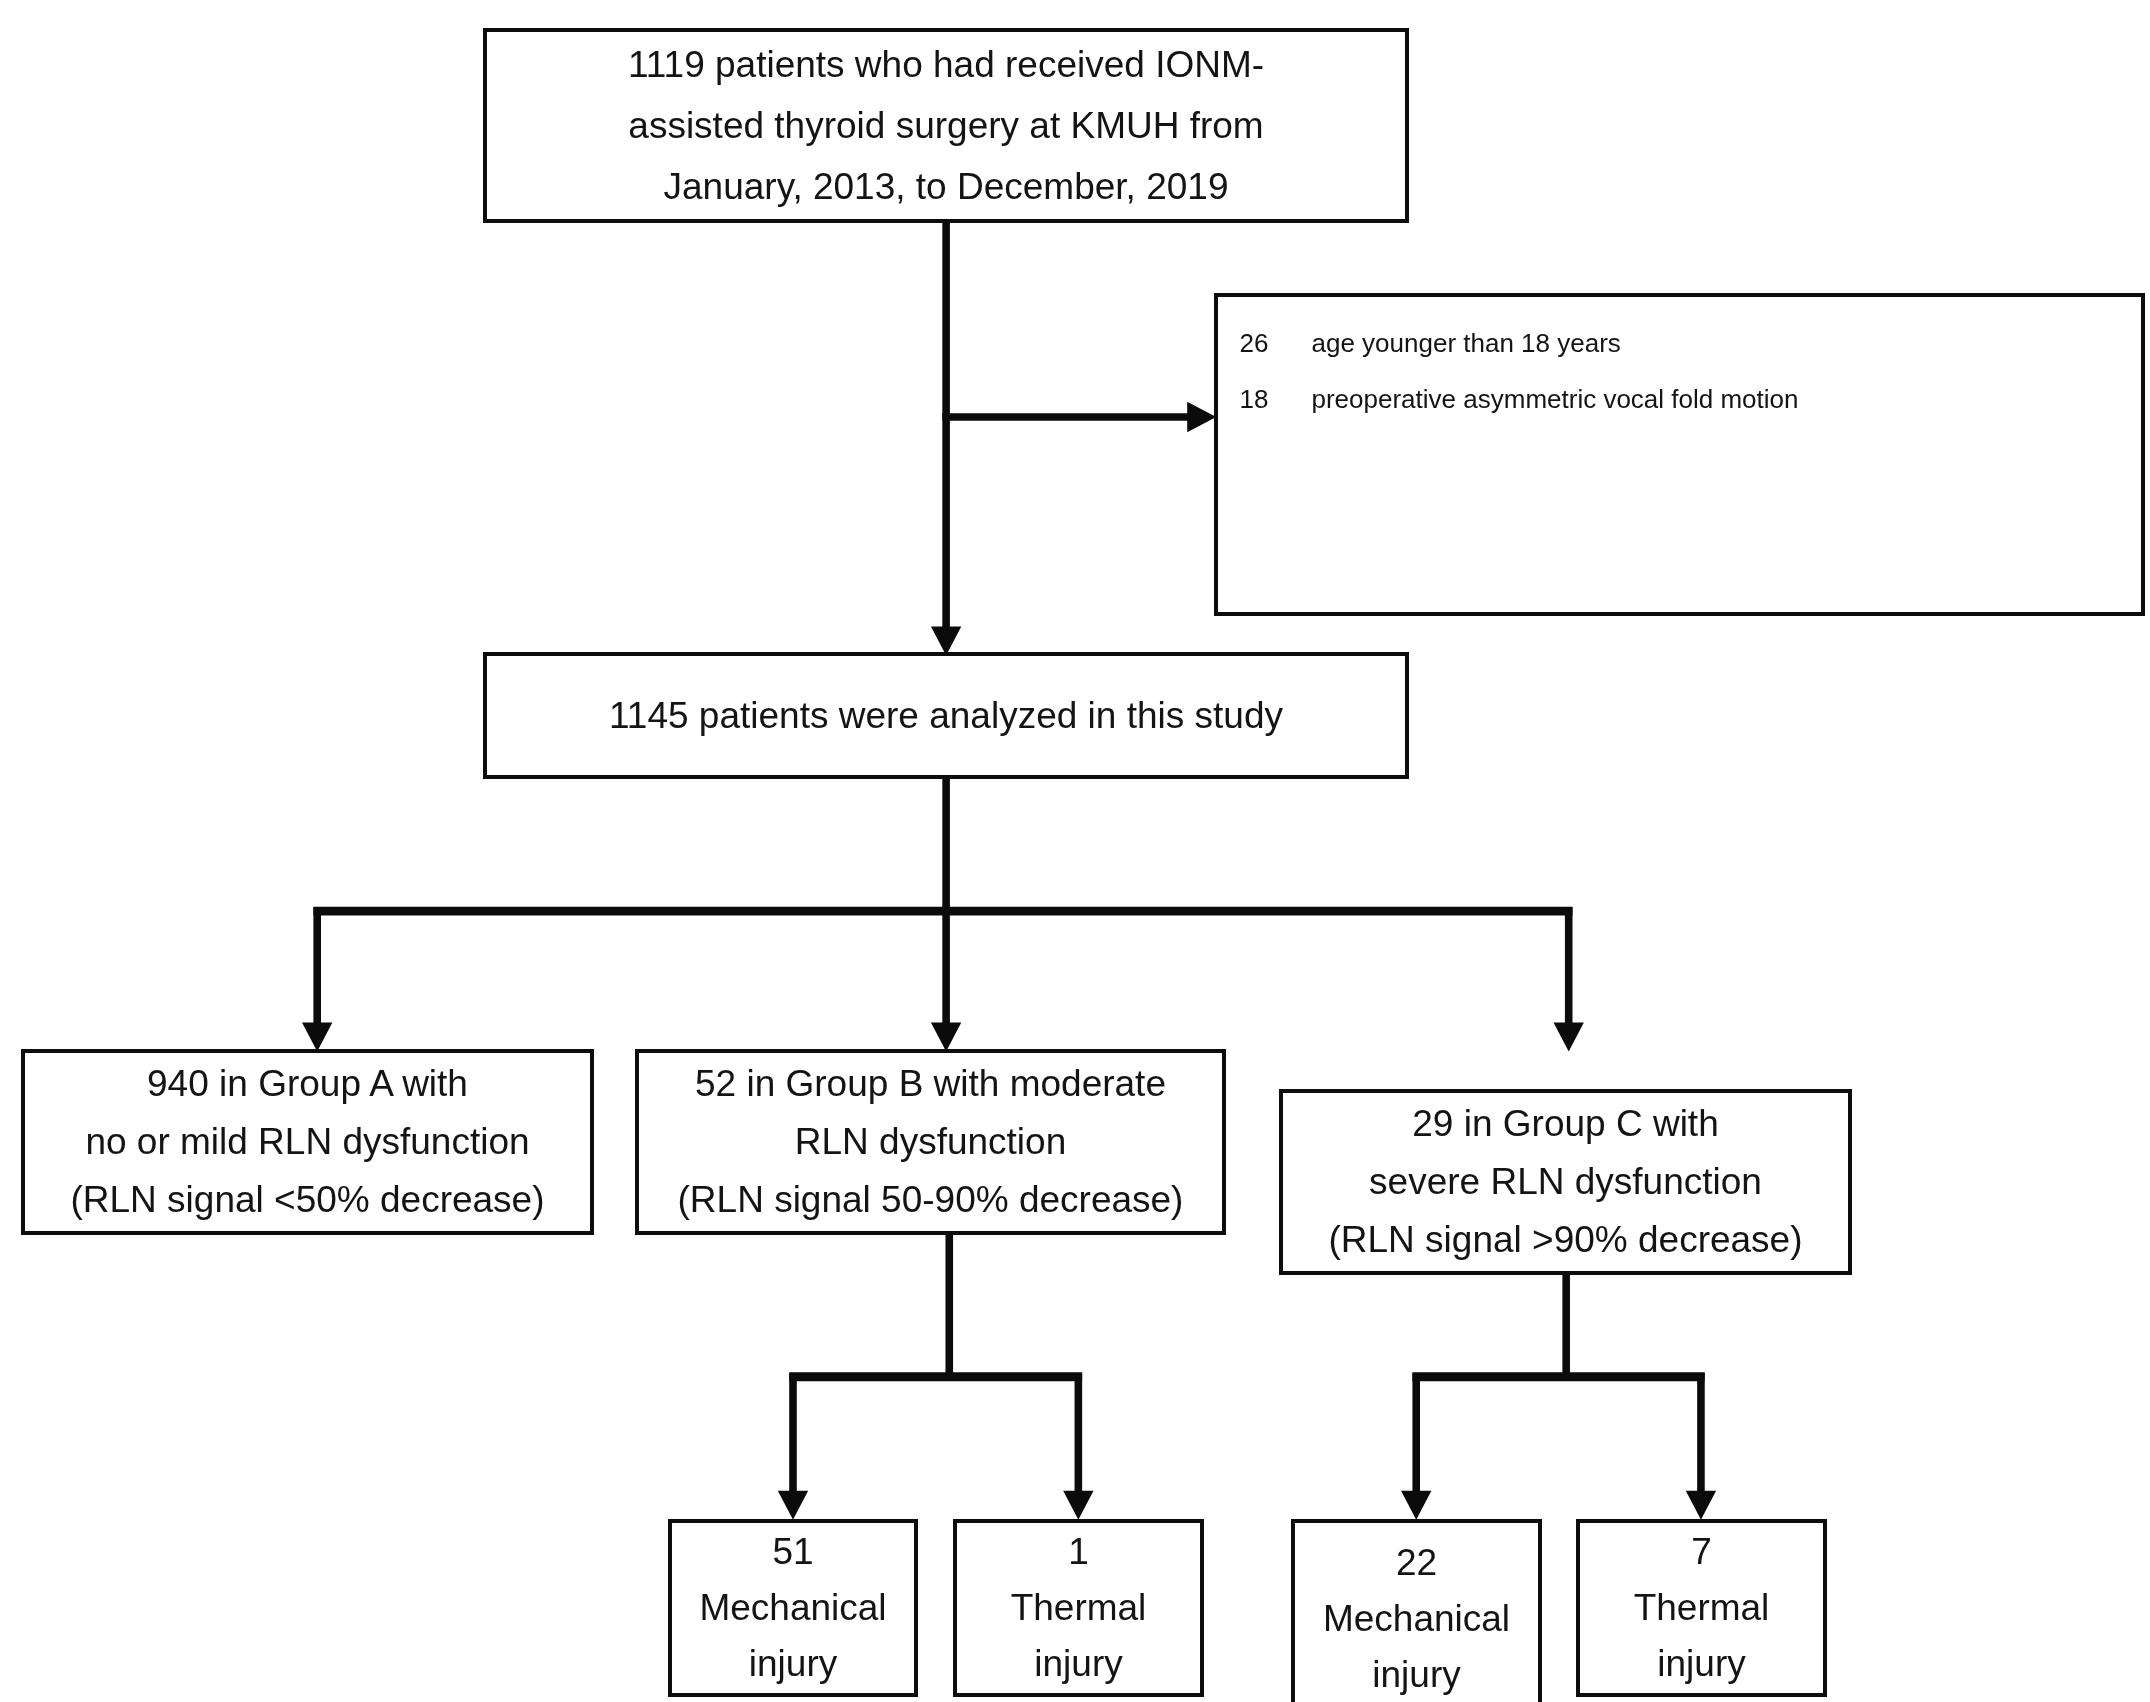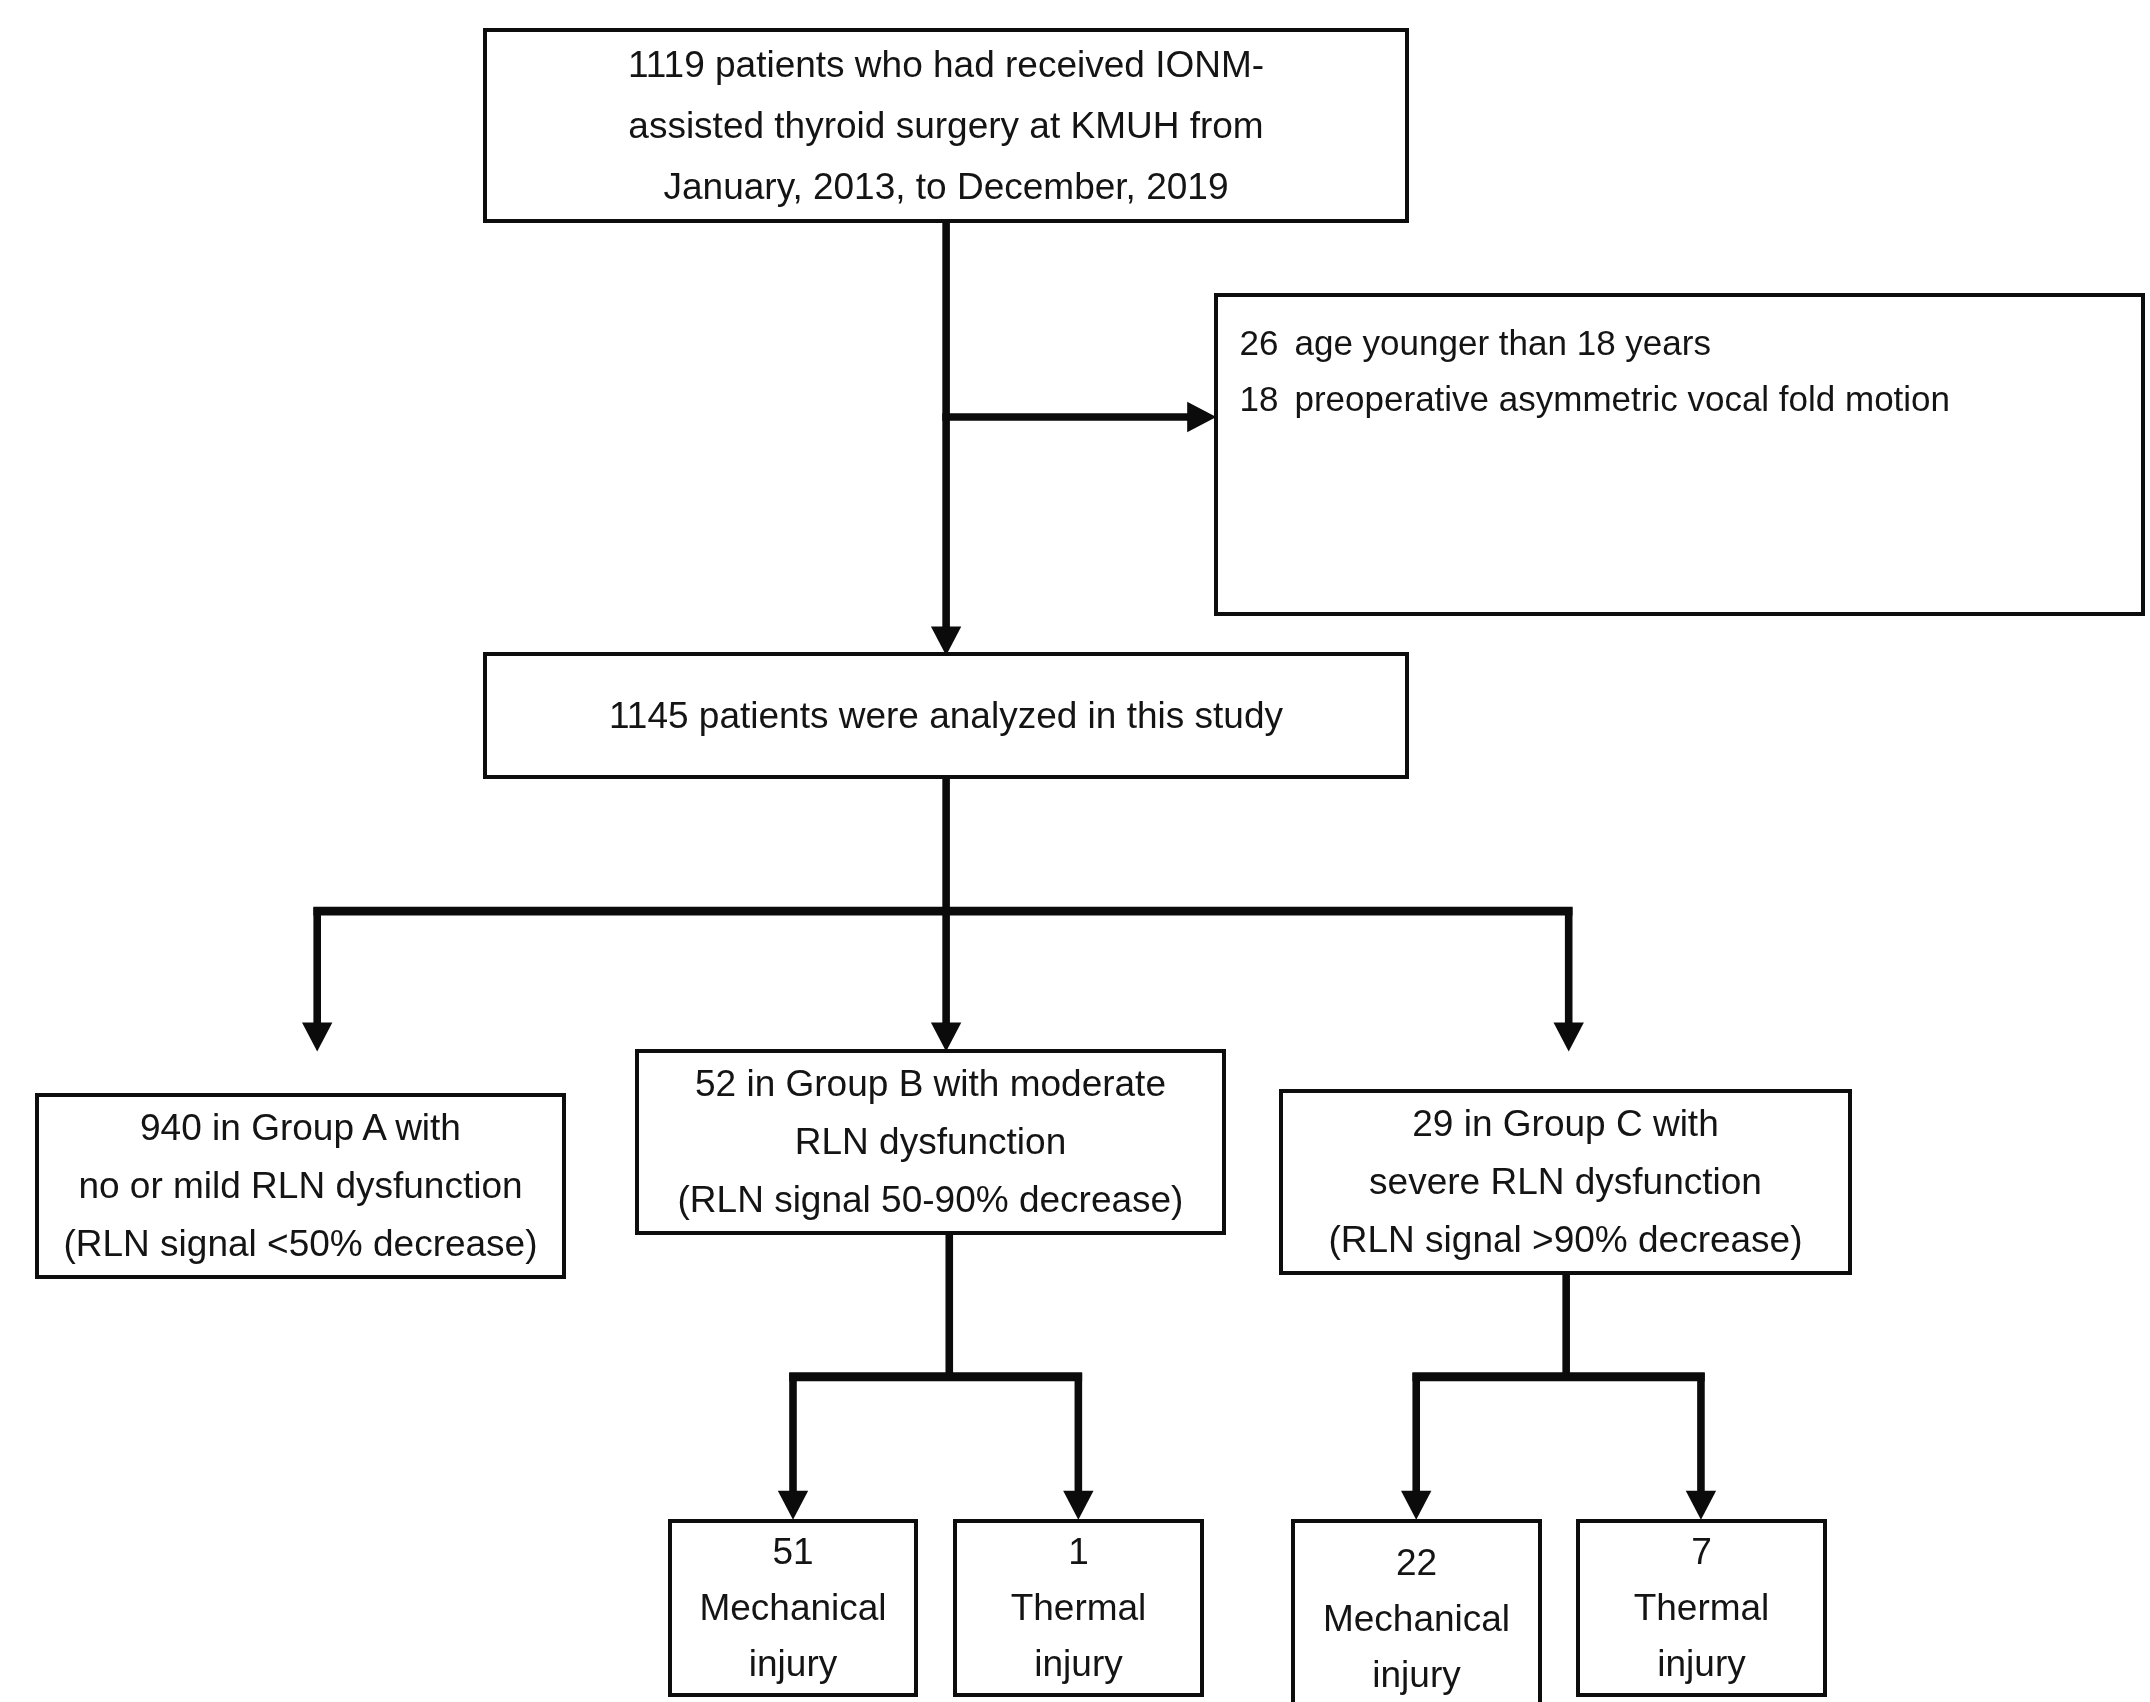--- a/index.html
+++ b/index.html
@@ -26,22 +26,22 @@
   .gline{font-size:37px;line-height:58px;white-space:nowrap;}
   .bline{font-size:37px;line-height:56px;white-space:nowrap;}
   .single{font-size:37px;white-space:nowrap;}
   .excl{
     padding:17.7px 12.7px 17.7px 21.5px;
     display:flex;flex-direction:column;
   }
   .excl-item{
     display:grid;
     grid-template-columns:46px 1fr;
-    column-gap:9px;
-    font-size:35px;
+    column-gap:26px;
+    font-size:26px;
     line-height:56px;
     text-align:left;
   }
   .excl-num{white-space:nowrap;}
   .excl-text div{white-space:nowrap;}
   svg line{stroke:#0b0b0b;}
   svg polygon{fill:#0b0b0b;stroke:none;}
 </style>
 </head>
 <body>
@@ -125,21 +125,21 @@
       <div class="excl-text">
         <div>preoperative asymmetric vocal fold motion</div>
       </div>
     </div>
   </div>
 
   <div class="box center" style="left:483px;top:652px;width:926px;height:127px;">
     <div class="single">1145 patients were analyzed in this study</div>
   </div>
 
-  <div class="box center" style="left:35px;top:1049px;width:531px;height:186px;margin-top:44px;">
+  <div class="box center" style="left:21px;top:1049px;width:573px;height:186px;">
     <div class="gline">940 in Group A with</div>
     <div class="gline">no or mild RLN dysfunction</div>
     <div class="gline">(RLN signal &lt;50% decrease)</div>
   </div>
 
   <div class="box center" style="left:635px;top:1049px;width:591px;height:186px;">
     <div class="gline">52 in Group B with moderate</div>
     <div class="gline">RLN dysfunction</div>
     <div class="gline">(RLN signal 50-90% decrease)</div>
   </div>

